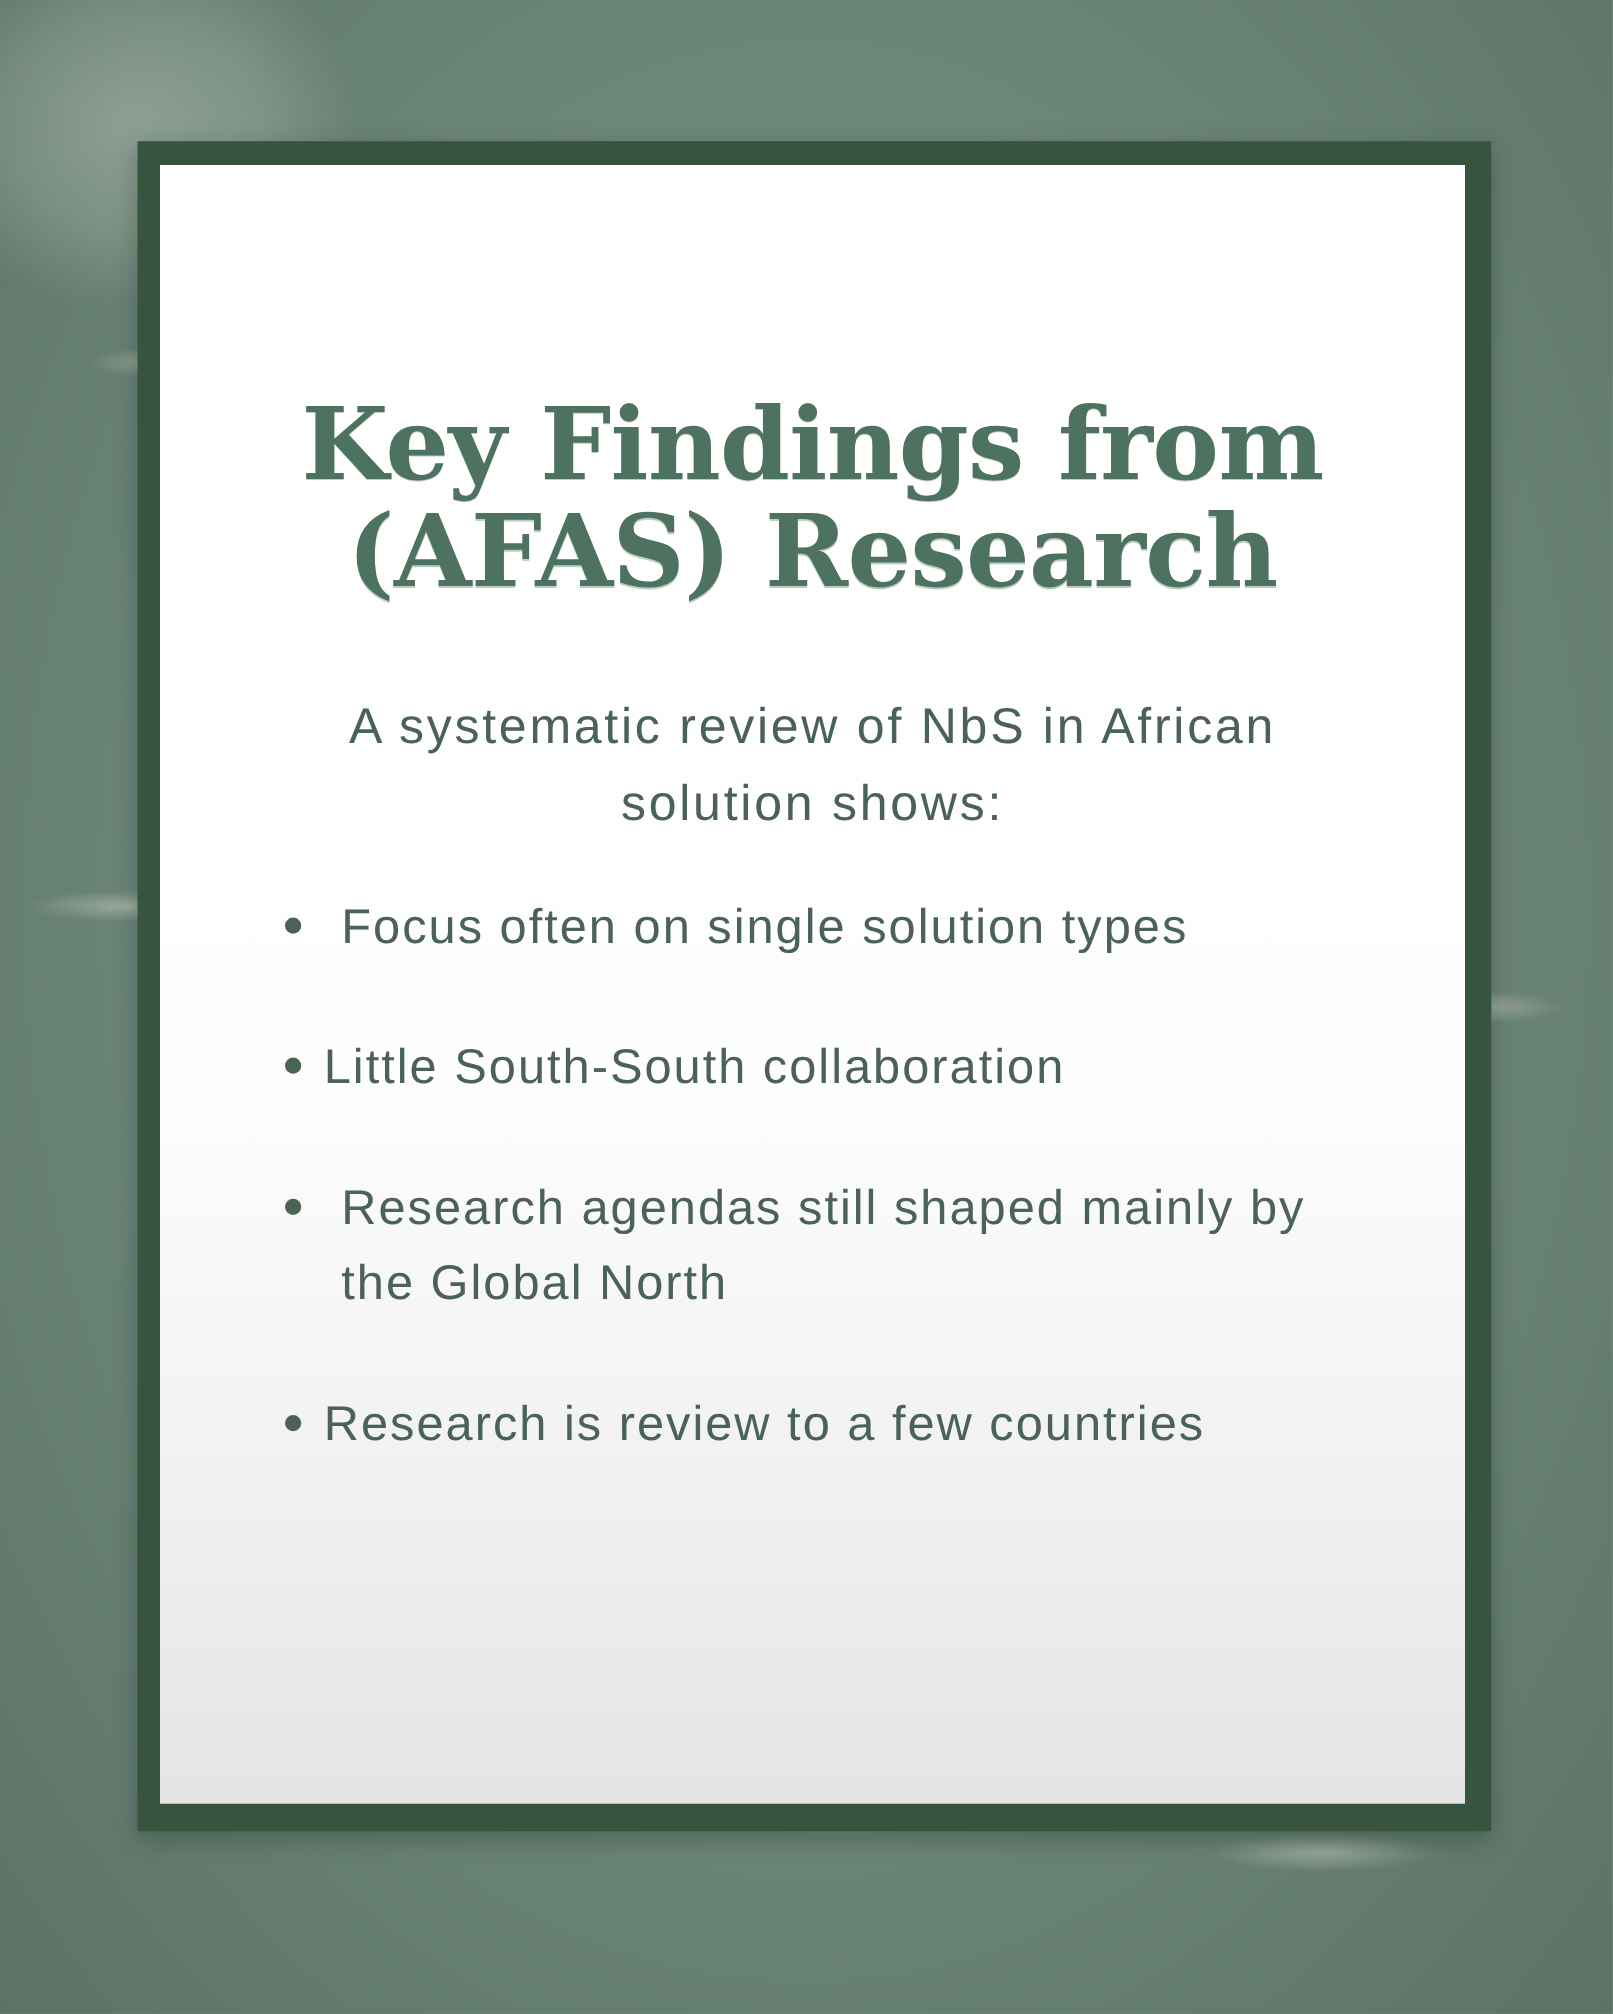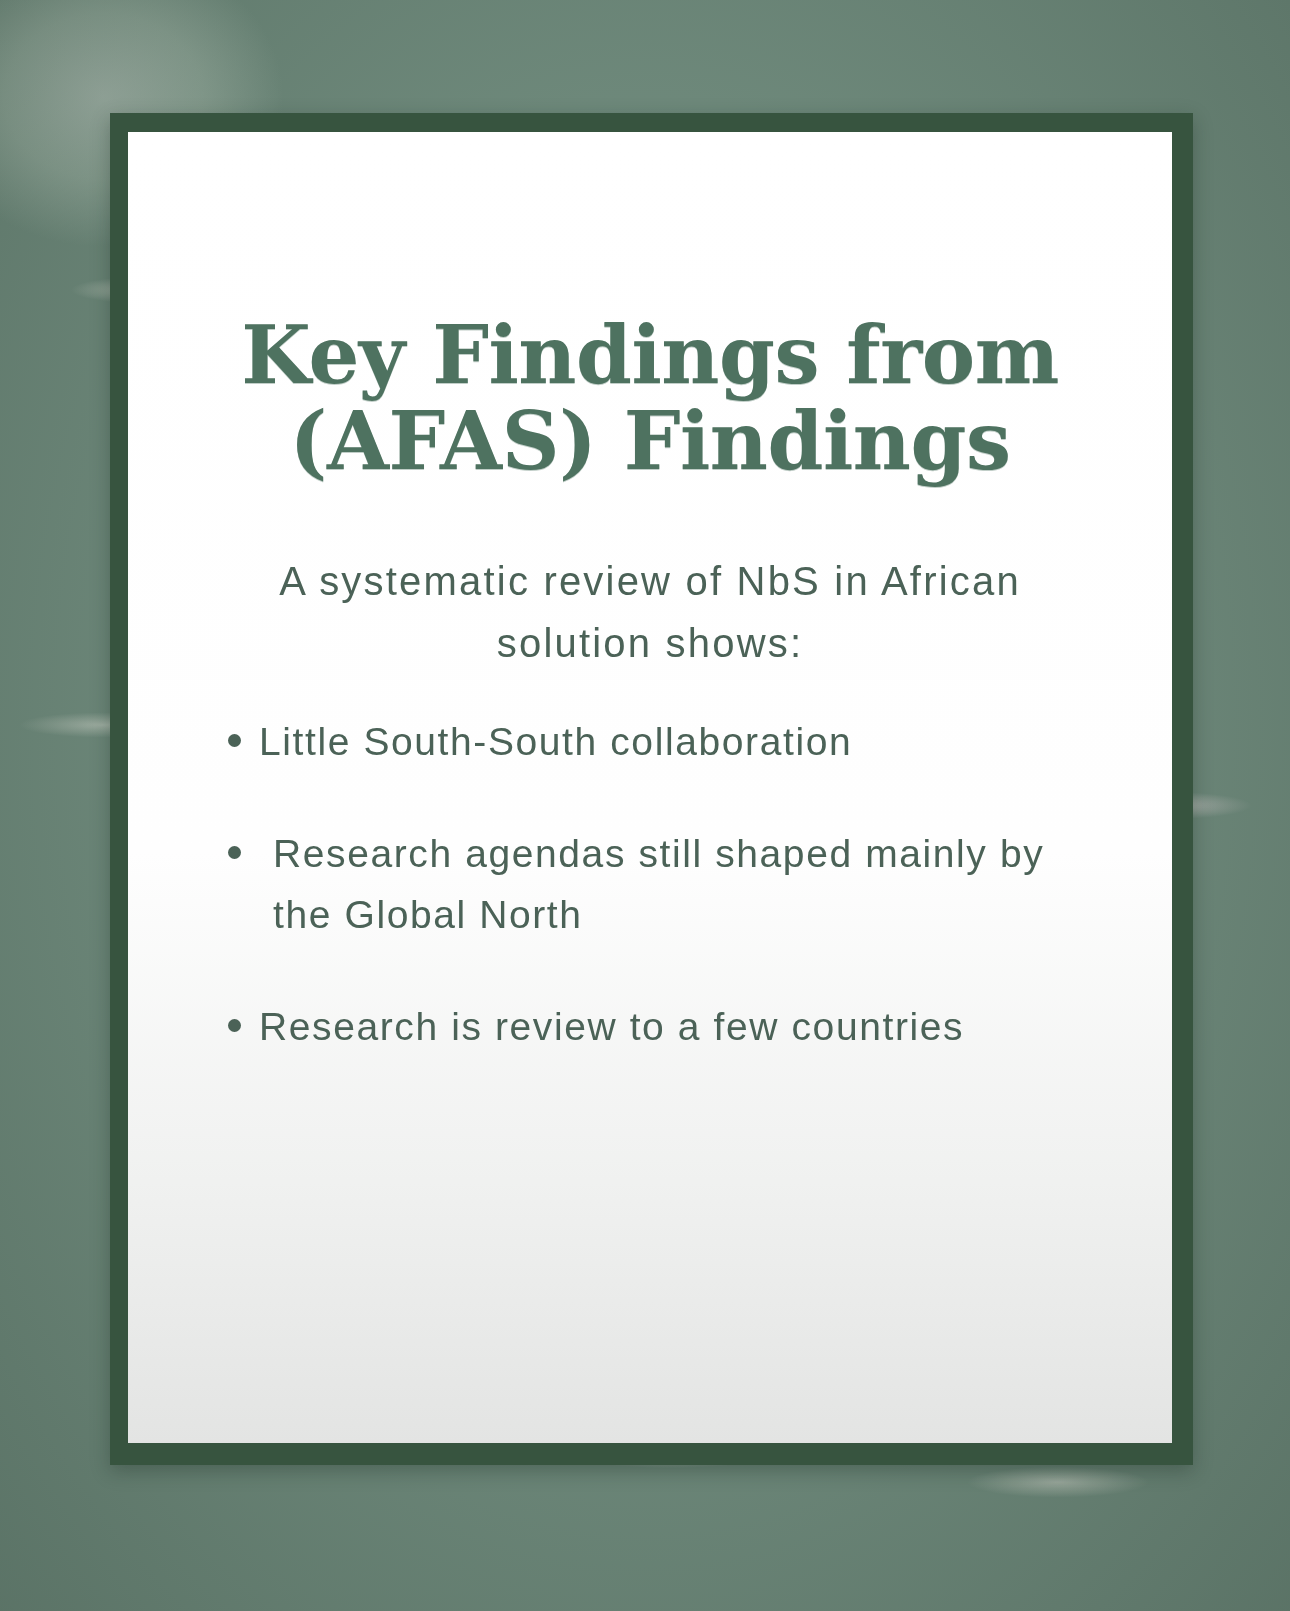--- a/index.html
+++ b/index.html
@@ -158,27 +158,31 @@
   <div class="bg"></div>
   <div class="bg-streaks"></div>
   <div class="bg-vignette"></div>
 
   <div class="frame">
     <div class="card">
       <div class="card-inner">
 
         <h1 class="title">
           <span class="title-line">Key Findings from</span>
-          <span class="title-line">(AFAS) Findings</span>
+          <span class="title-line">(AFAS) Research</span>
         </h1>
 
         <p class="intro">A systematic review of NbS in African solution shows:</p>
 
         <ul class="bullets" style="list-style:none;margin:0;padding:0;">
 
+          <li class="bullet indent">
+            <span class="dot"></span>
+            <span class="bullet-text">Focus often on single solution types</span>
+          </li>
 
           <li class="bullet">
             <span class="dot"></span>
             <span class="bullet-text">Little South-South collaboration</span>
           </li>
 
           <li class="bullet indent">
             <span class="dot"></span>
             <span class="bullet-text">Research agendas still shaped mainly by the Global North</span>
           </li>

